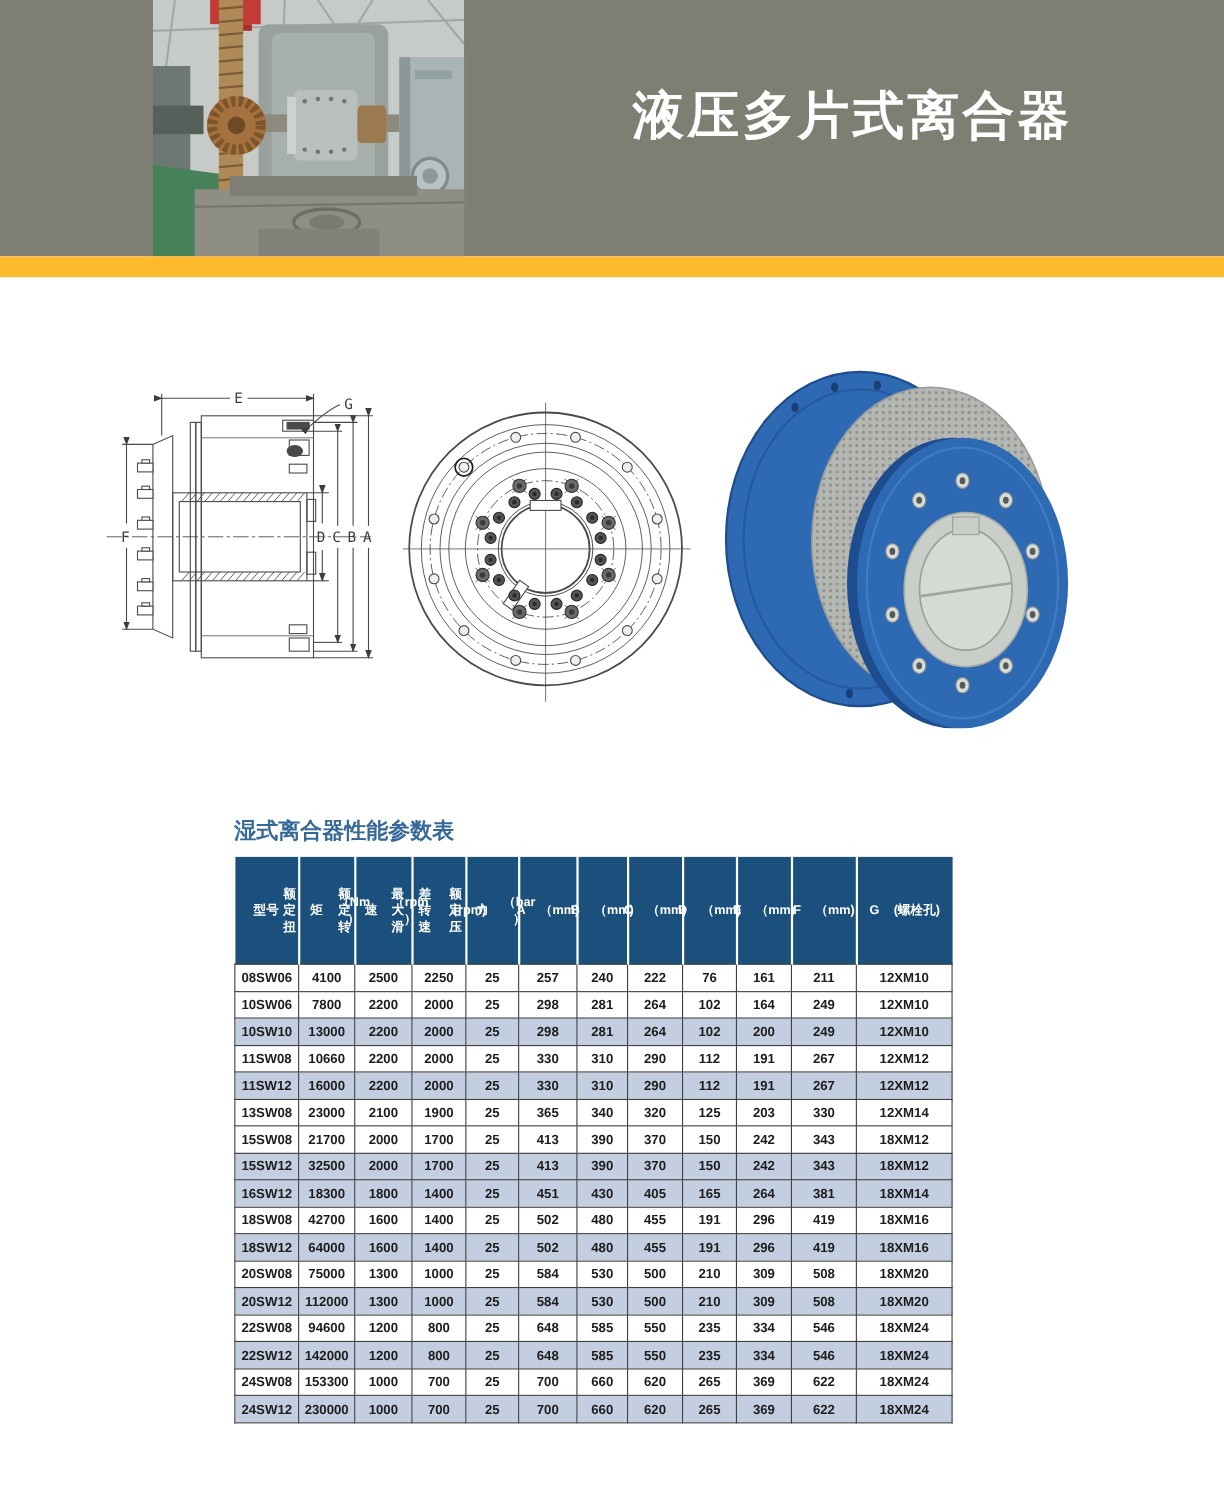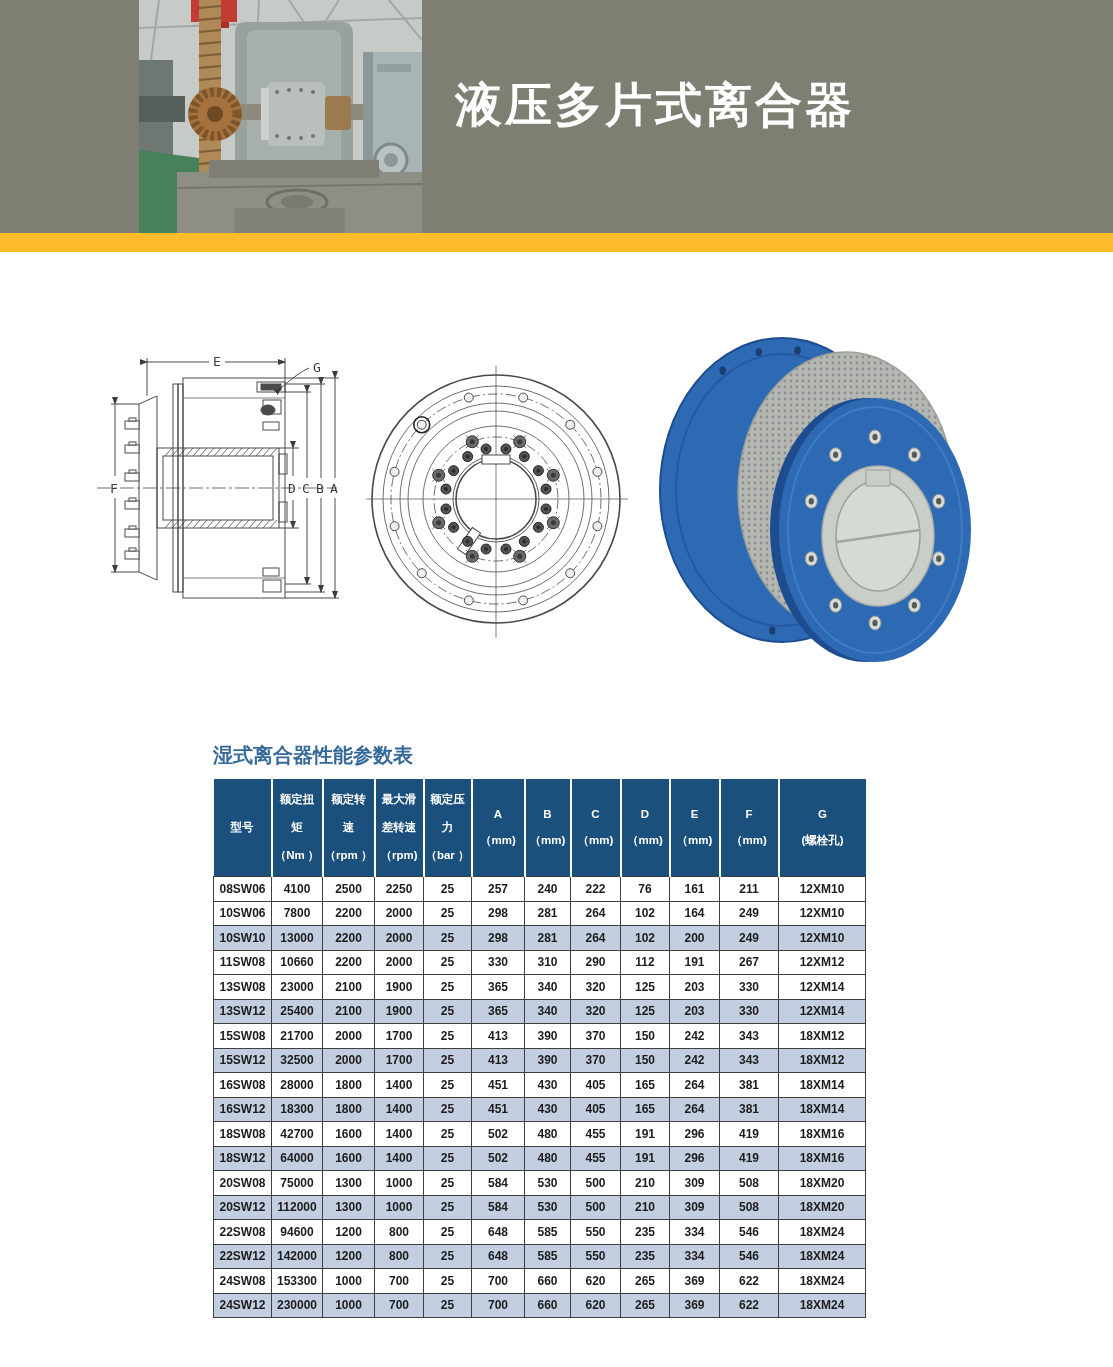--- a/index.html
+++ b/index.html
@@ -4,35 +4,35 @@
 <style>
   * { margin:0; padding:0; box-sizing:border-box; }
   body { background:#ffffff; font-family:"Liberation Sans","DejaVu Sans",sans-serif; }
   .page { position:relative; width:1113px; height:1367px; background:#ffffff; overflow:hidden; }
 
   
   .top-band { position:absolute; left:0; top:0; width:1113px; height:233px; background:#7e7f72; }
   .accent-bar { position:absolute; left:0; top:233px; width:1113px; height:19px; background:#fbbb2d; }
   .photo-wrap { position:absolute; left:139px; top:0; width:283px; height:233px; }
   .main-title { position:absolute; left:455px; top:74px; width:640px;
-                font-size:47px; font-weight:bold; color:#ffffff; letter-spacing:3px; white-space:nowrap; }
+                font-size:47px; font-weight:bold; color:#ffffff; letter-spacing:3px; white-space:nowrap;text-align:center; }
 
   
   .side-drawing  { position:absolute; left:85px;  top:336px; }
   .front-drawing { position:absolute; left:366px; top:360px; }
   .render-3d     { position:absolute; left:650px; top:330px; }
   svg text.dim { font-family:"DejaVu Sans Mono","Liberation Mono",monospace; font-size:13px; fill:#3c3c3c; }
 
   
   .table-title { position:absolute; left:213px; top:742px; font-size:20px; font-weight:bold; color:#35699a;font-family:Liberation Mono, monospace; }
   .param-table { position:absolute; left:213px; top:779px; width:652px; border-collapse:collapse; table-layout:fixed; }
   .param-table thead tr { height:97px; }
   .param-table th { background:#1a507b; color:#ffffff; font-size:11.5px; font-weight:bold; vertical-align:middle; padding:0; }
   .param-table th + th { border-left:2px solid #ffffff; }
-  .th-lines { display:flex; flex-direction:column; align-items:center; justify-content:center; gap:13px; height:97px; }
+  .th-lines { display:flex; flex-direction:row; align-items:center; justify-content:center; gap:13px; height:97px; }
   .param-table td { height:24.5px; padding:0; text-align:center; vertical-align:middle;
                     font-size:12px; font-weight:bold; color:#1c1c1c; border:1px solid #3f3f3f; background:#ffffff; }
   .param-table tbody tr.alt td { background:#c3cee1; }
 </style>
 </head>
 <body>
 
 <div class="page">
 
   <div class="top-band">
@@ -560,48 +560,48 @@
           <td>2000</td>
           <td>25</td>
           <td>330</td>
           <td>310</td>
           <td>290</td>
           <td>112</td>
           <td>191</td>
           <td>267</td>
           <td>12XM12</td>
         </tr>
+        <tr class="alt">
+          <td>11SW12</td>
+          <td>16000</td>
+          <td>2200</td>
+          <td>2000</td>
+          <td>25</td>
+          <td>330</td>
+          <td>310</td>
+          <td>290</td>
+          <td>112</td>
+          <td>191</td>
+          <td>267</td>
+          <td>12XM12</td>
+        </tr>
         <tr>
           <td>13SW08</td>
           <td>23000</td>
           <td>2100</td>
           <td>1900</td>
           <td>25</td>
           <td>365</td>
           <td>340</td>
           <td>320</td>
           <td>125</td>
           <td>203</td>
           <td>330</td>
           <td>12XM14</td>
         </tr>
-        <tr class="alt">
-          <td>13SW12</td>
-          <td>25400</td>
-          <td>2100</td>
-          <td>1900</td>
-          <td>25</td>
-          <td>365</td>
-          <td>340</td>
-          <td>320</td>
-          <td>125</td>
-          <td>203</td>
-          <td>330</td>
-          <td>12XM14</td>
-        </tr>
         <tr>
           <td>15SW08</td>
           <td>21700</td>
           <td>2000</td>
           <td>1700</td>
           <td>25</td>
           <td>413</td>
           <td>390</td>
           <td>370</td>
           <td>150</td>
@@ -616,48 +616,34 @@
           <td>1700</td>
           <td>25</td>
           <td>413</td>
           <td>390</td>
           <td>370</td>
           <td>150</td>
           <td>242</td>
           <td>343</td>
           <td>18XM12</td>
         </tr>
-        <tr>
-          <td>16SW08</td>
-          <td>28000</td>
+        <tr class="alt">
+          <td>16SW12</td>
+          <td>18300</td>
           <td>1800</td>
           <td>1400</td>
           <td>25</td>
           <td>451</td>
           <td>430</td>
           <td>405</td>
           <td>165</td>
           <td>264</td>
           <td>381</td>
           <td>18XM14</td>
         </tr>
-        <tr class="alt">
-          <td>16SW12</td>
-          <td>18300</td>
-          <td>1800</td>
-          <td>1400</td>
-          <td>25</td>
-          <td>451</td>
-          <td>430</td>
-          <td>405</td>
-          <td>165</td>
-          <td>264</td>
-          <td>381</td>
-          <td>18XM14</td>
-        </tr>
         <tr>
           <td>18SW08</td>
           <td>42700</td>
           <td>1600</td>
           <td>1400</td>
           <td>25</td>
           <td>502</td>
           <td>480</td>
           <td>455</td>
           <td>191</td>

